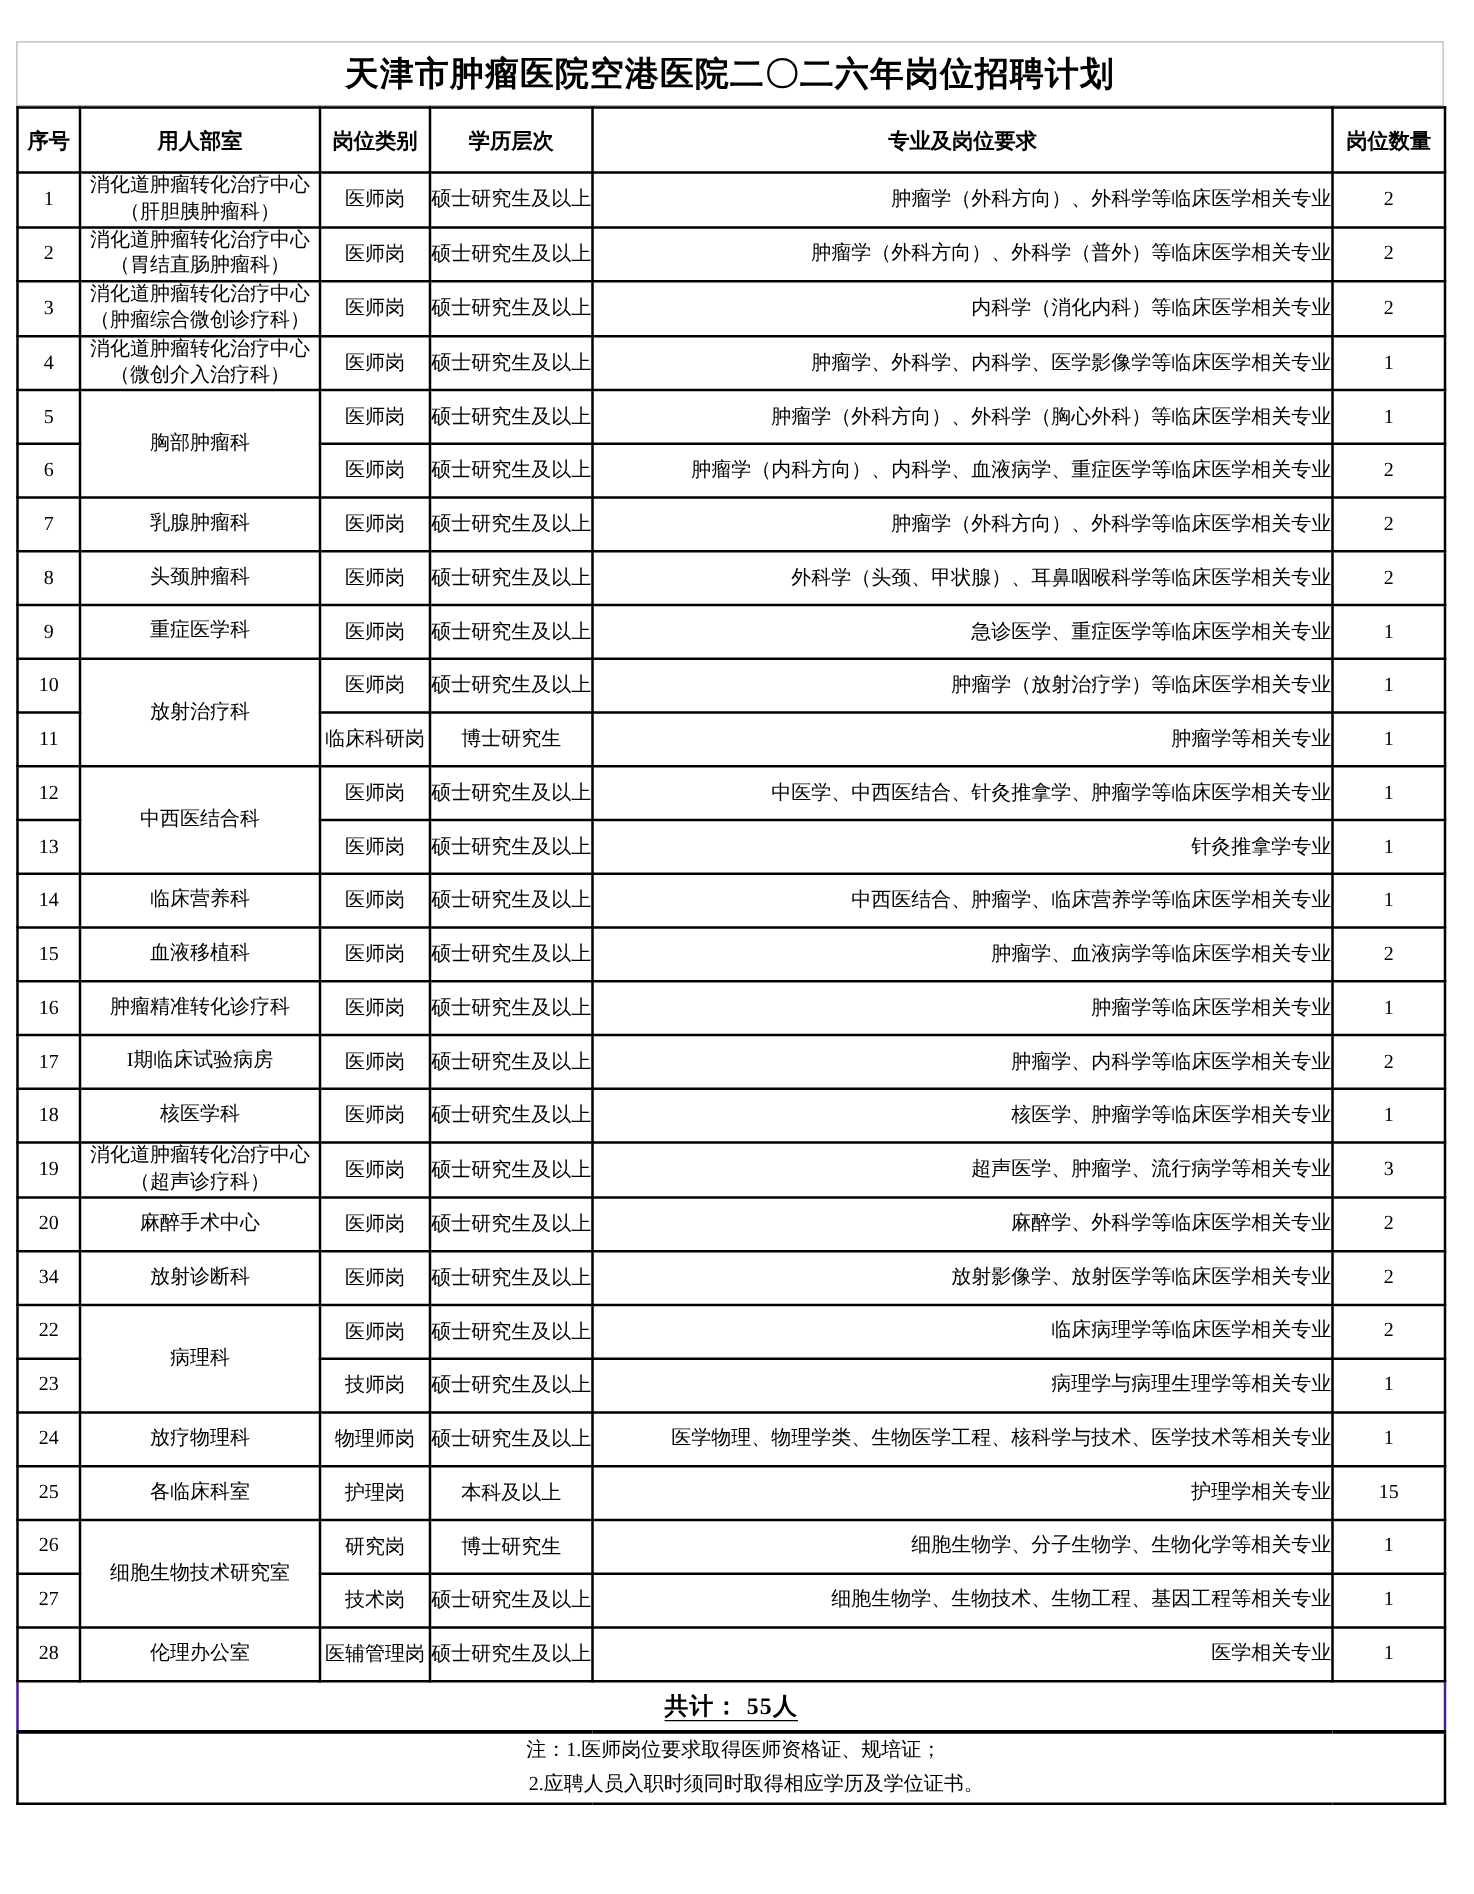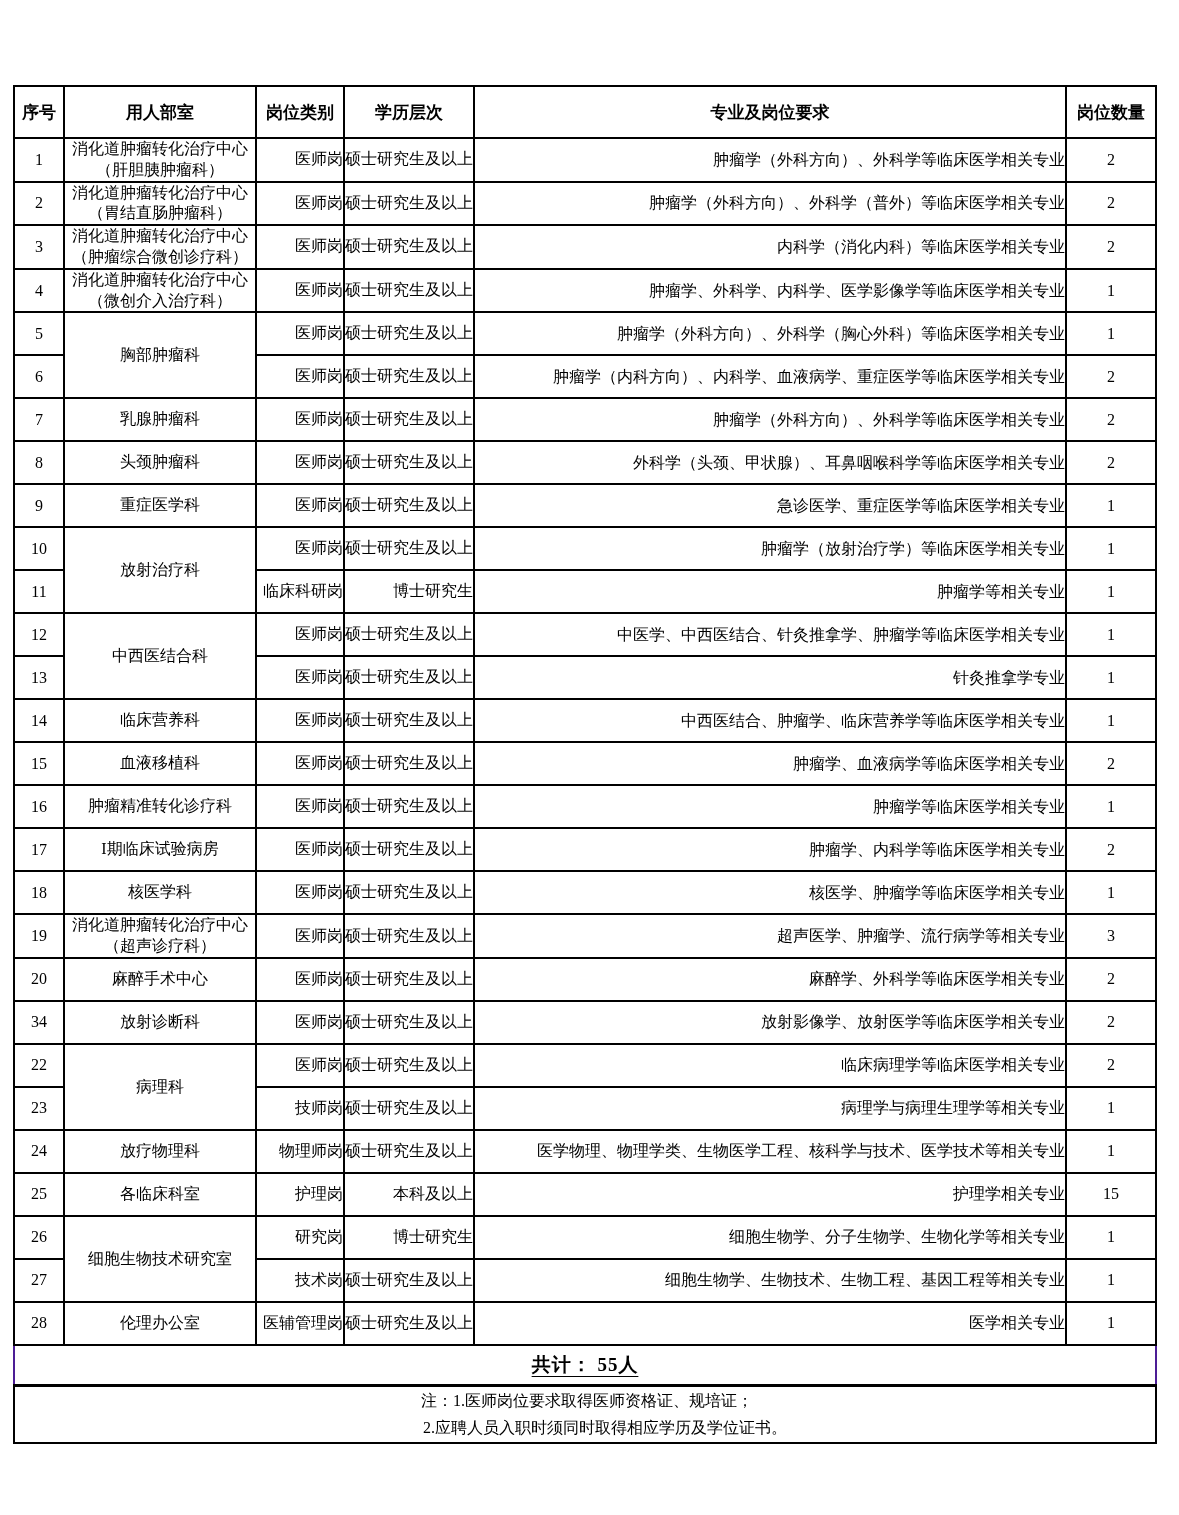--- a/index.html
+++ b/index.html
@@ -26,21 +26,21 @@
   .main-table th, .main-table td {
     border:2px solid #000; vertical-align:middle;
   }
   .main-table th {
     height:52px; font-family:Liberation Sans, sans-serif;
     font-weight:bold; font-size:17px; text-align:center;
   }
   .main-table td { font-size:16px; text-align:center; }
   tr.data-row { height:43px; }
   td.dept { white-space:pre-line; line-height:1.3;margin-top:38px; }
-  td.cat, td.edu { white-space:nowrap;text-align:right; }
+  td.cat, td.edu { white-space:nowrap; }
   td.req { text-align:right; padding-left:6px; line-height:1.25; }
   td.cnt { font-size:16px; }
 
   tr.total-row td { height:41px; border:2px solid #4c1d95; }
   .total-text {
     font-weight:bold; font-size:19px; letter-spacing:1px;
     text-decoration:underline; text-underline-offset:5px;
   }
 
   tr.notes-row td {
@@ -48,20 +48,21 @@
     text-align:center; font-size:16px; vertical-align:middle;
   }
   .note-line1 { padding-left:4px; line-height:1.65; }
   .note-line2 { padding-left:22px; line-height:1.65;margin-left:18px; }
 </style>
 </head>
 <body>
 
 <div class="page">
 
+  <div class="title-box">天津市肿瘤医院空港医院二〇二六年岗位招聘计划</div>
 
   <table class="main-table">
     <colgroup>
       <col style="width:50px">
       <col style="width:192px">
       <col style="width:88px">
       <col style="width:130px">
       <col style="width:592px">
       <col style="width:90px">
     </colgroup>

